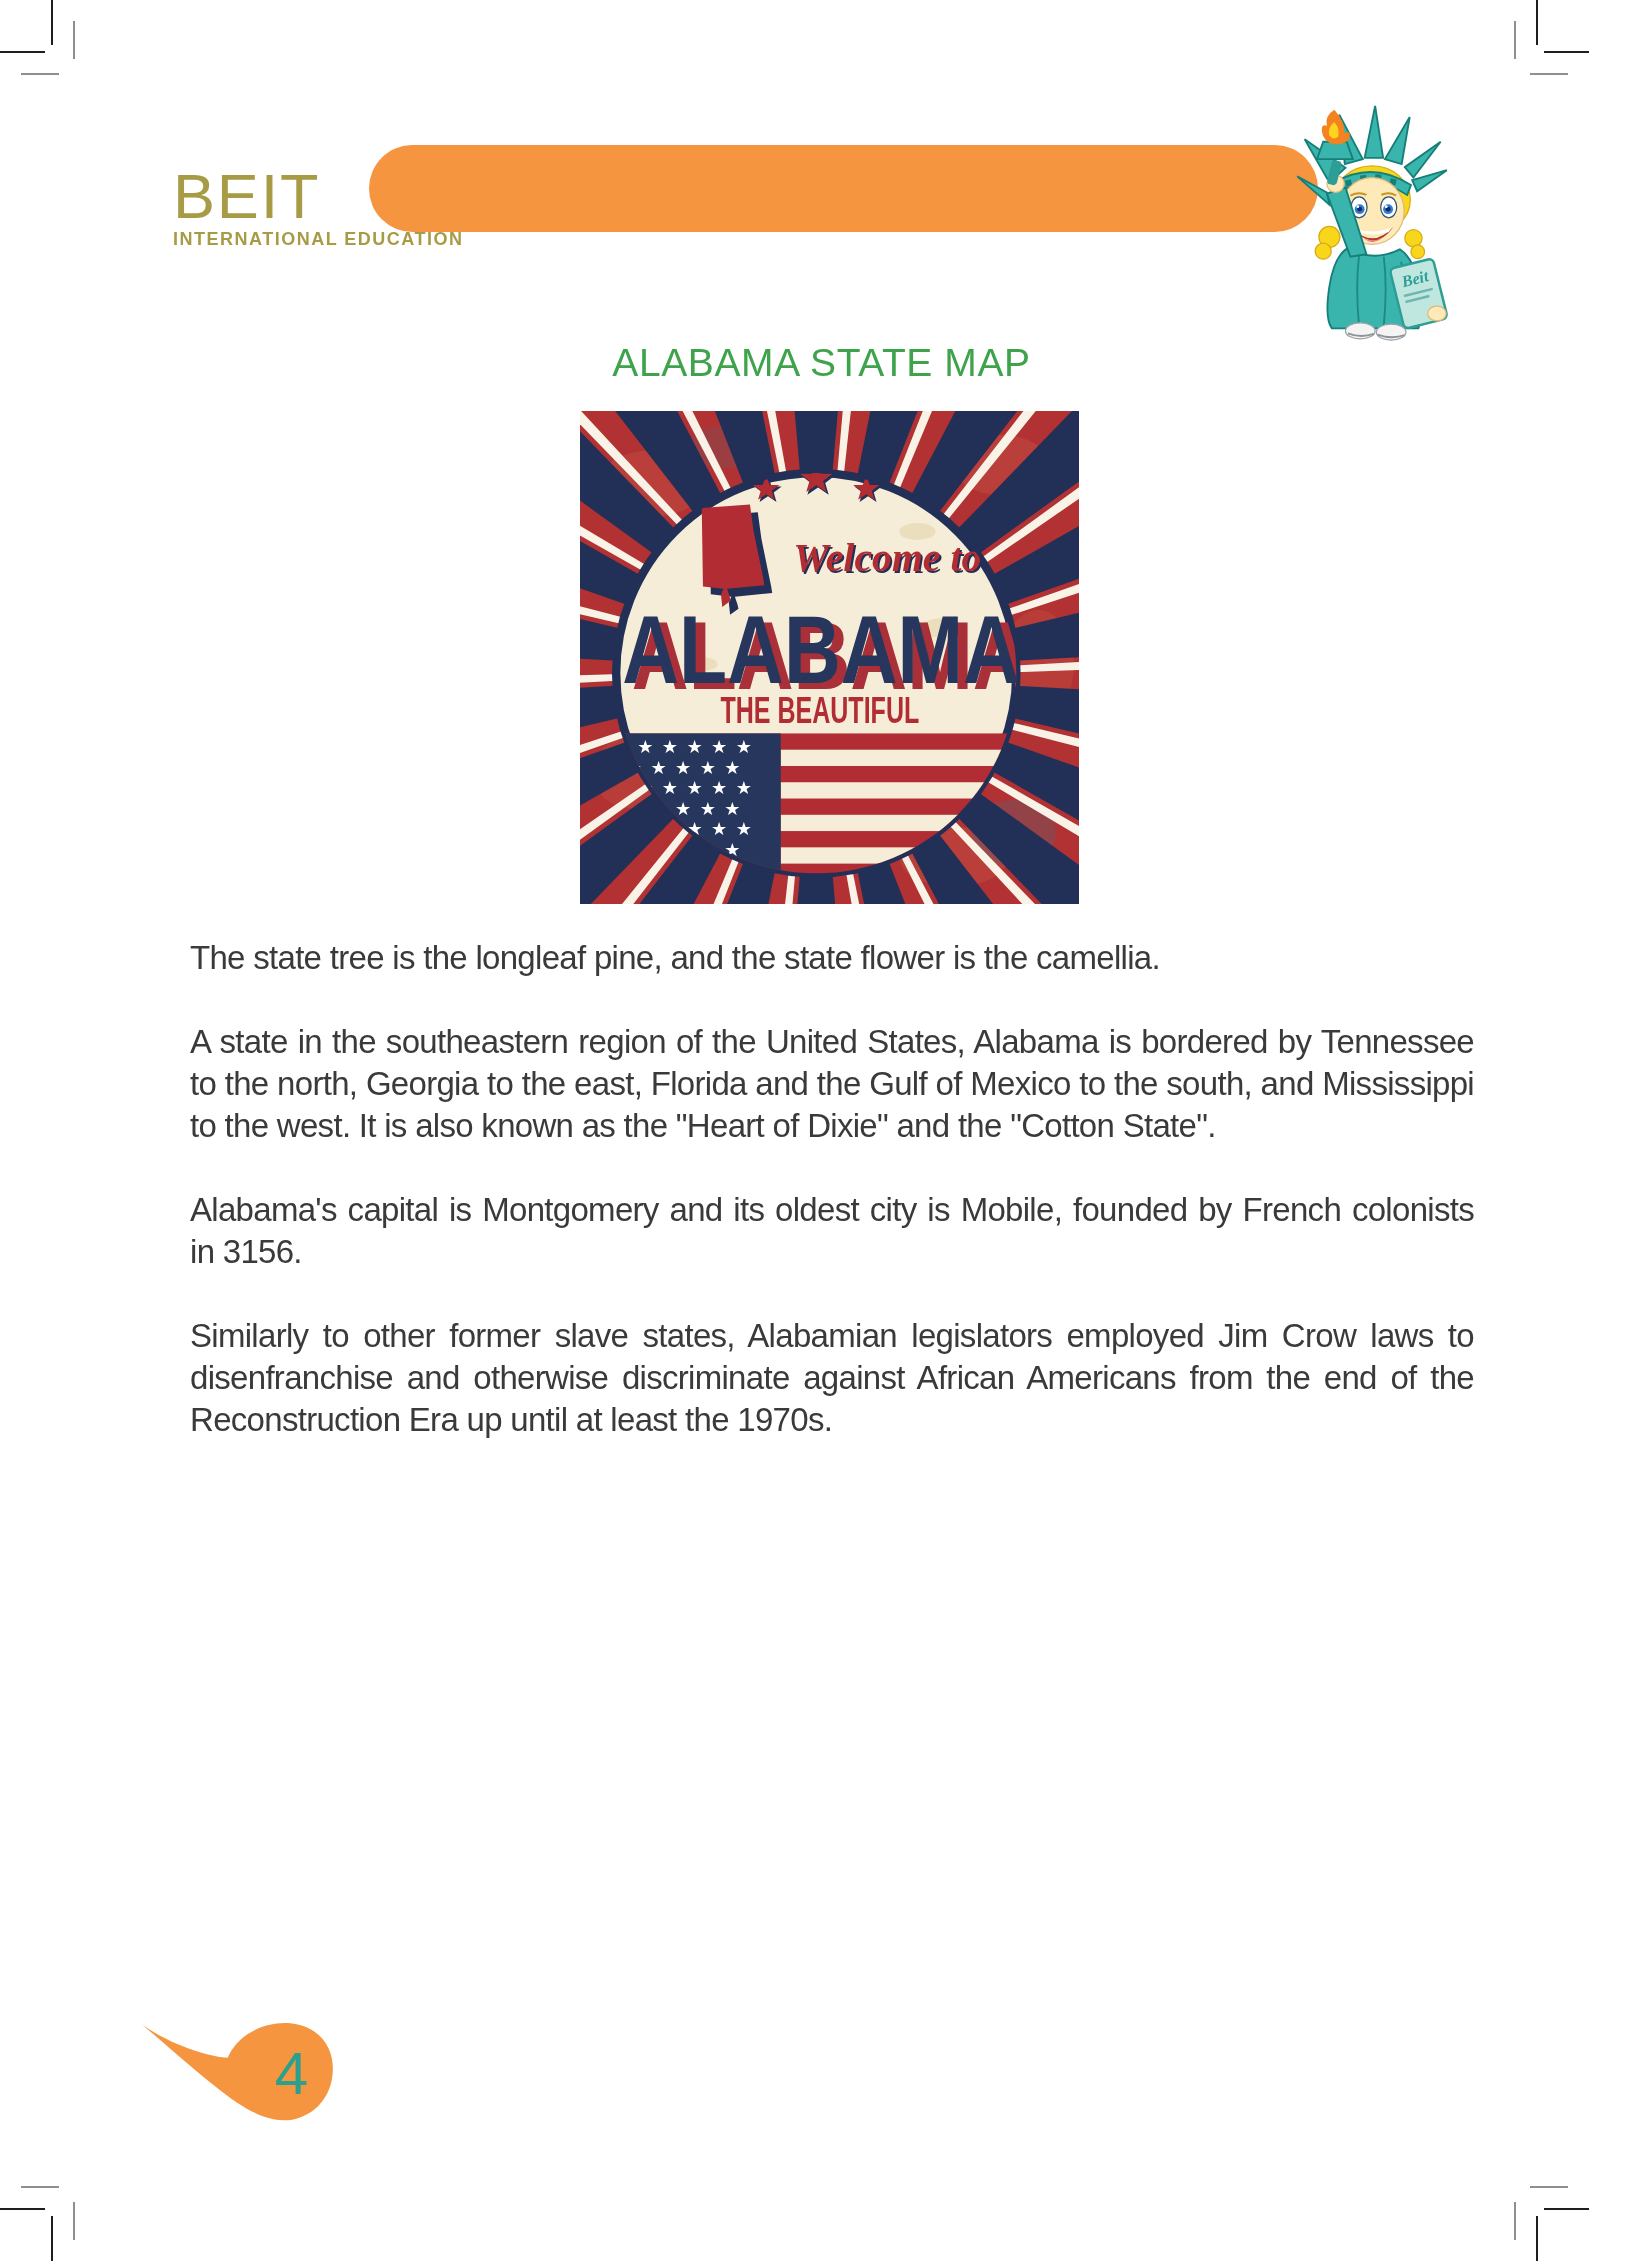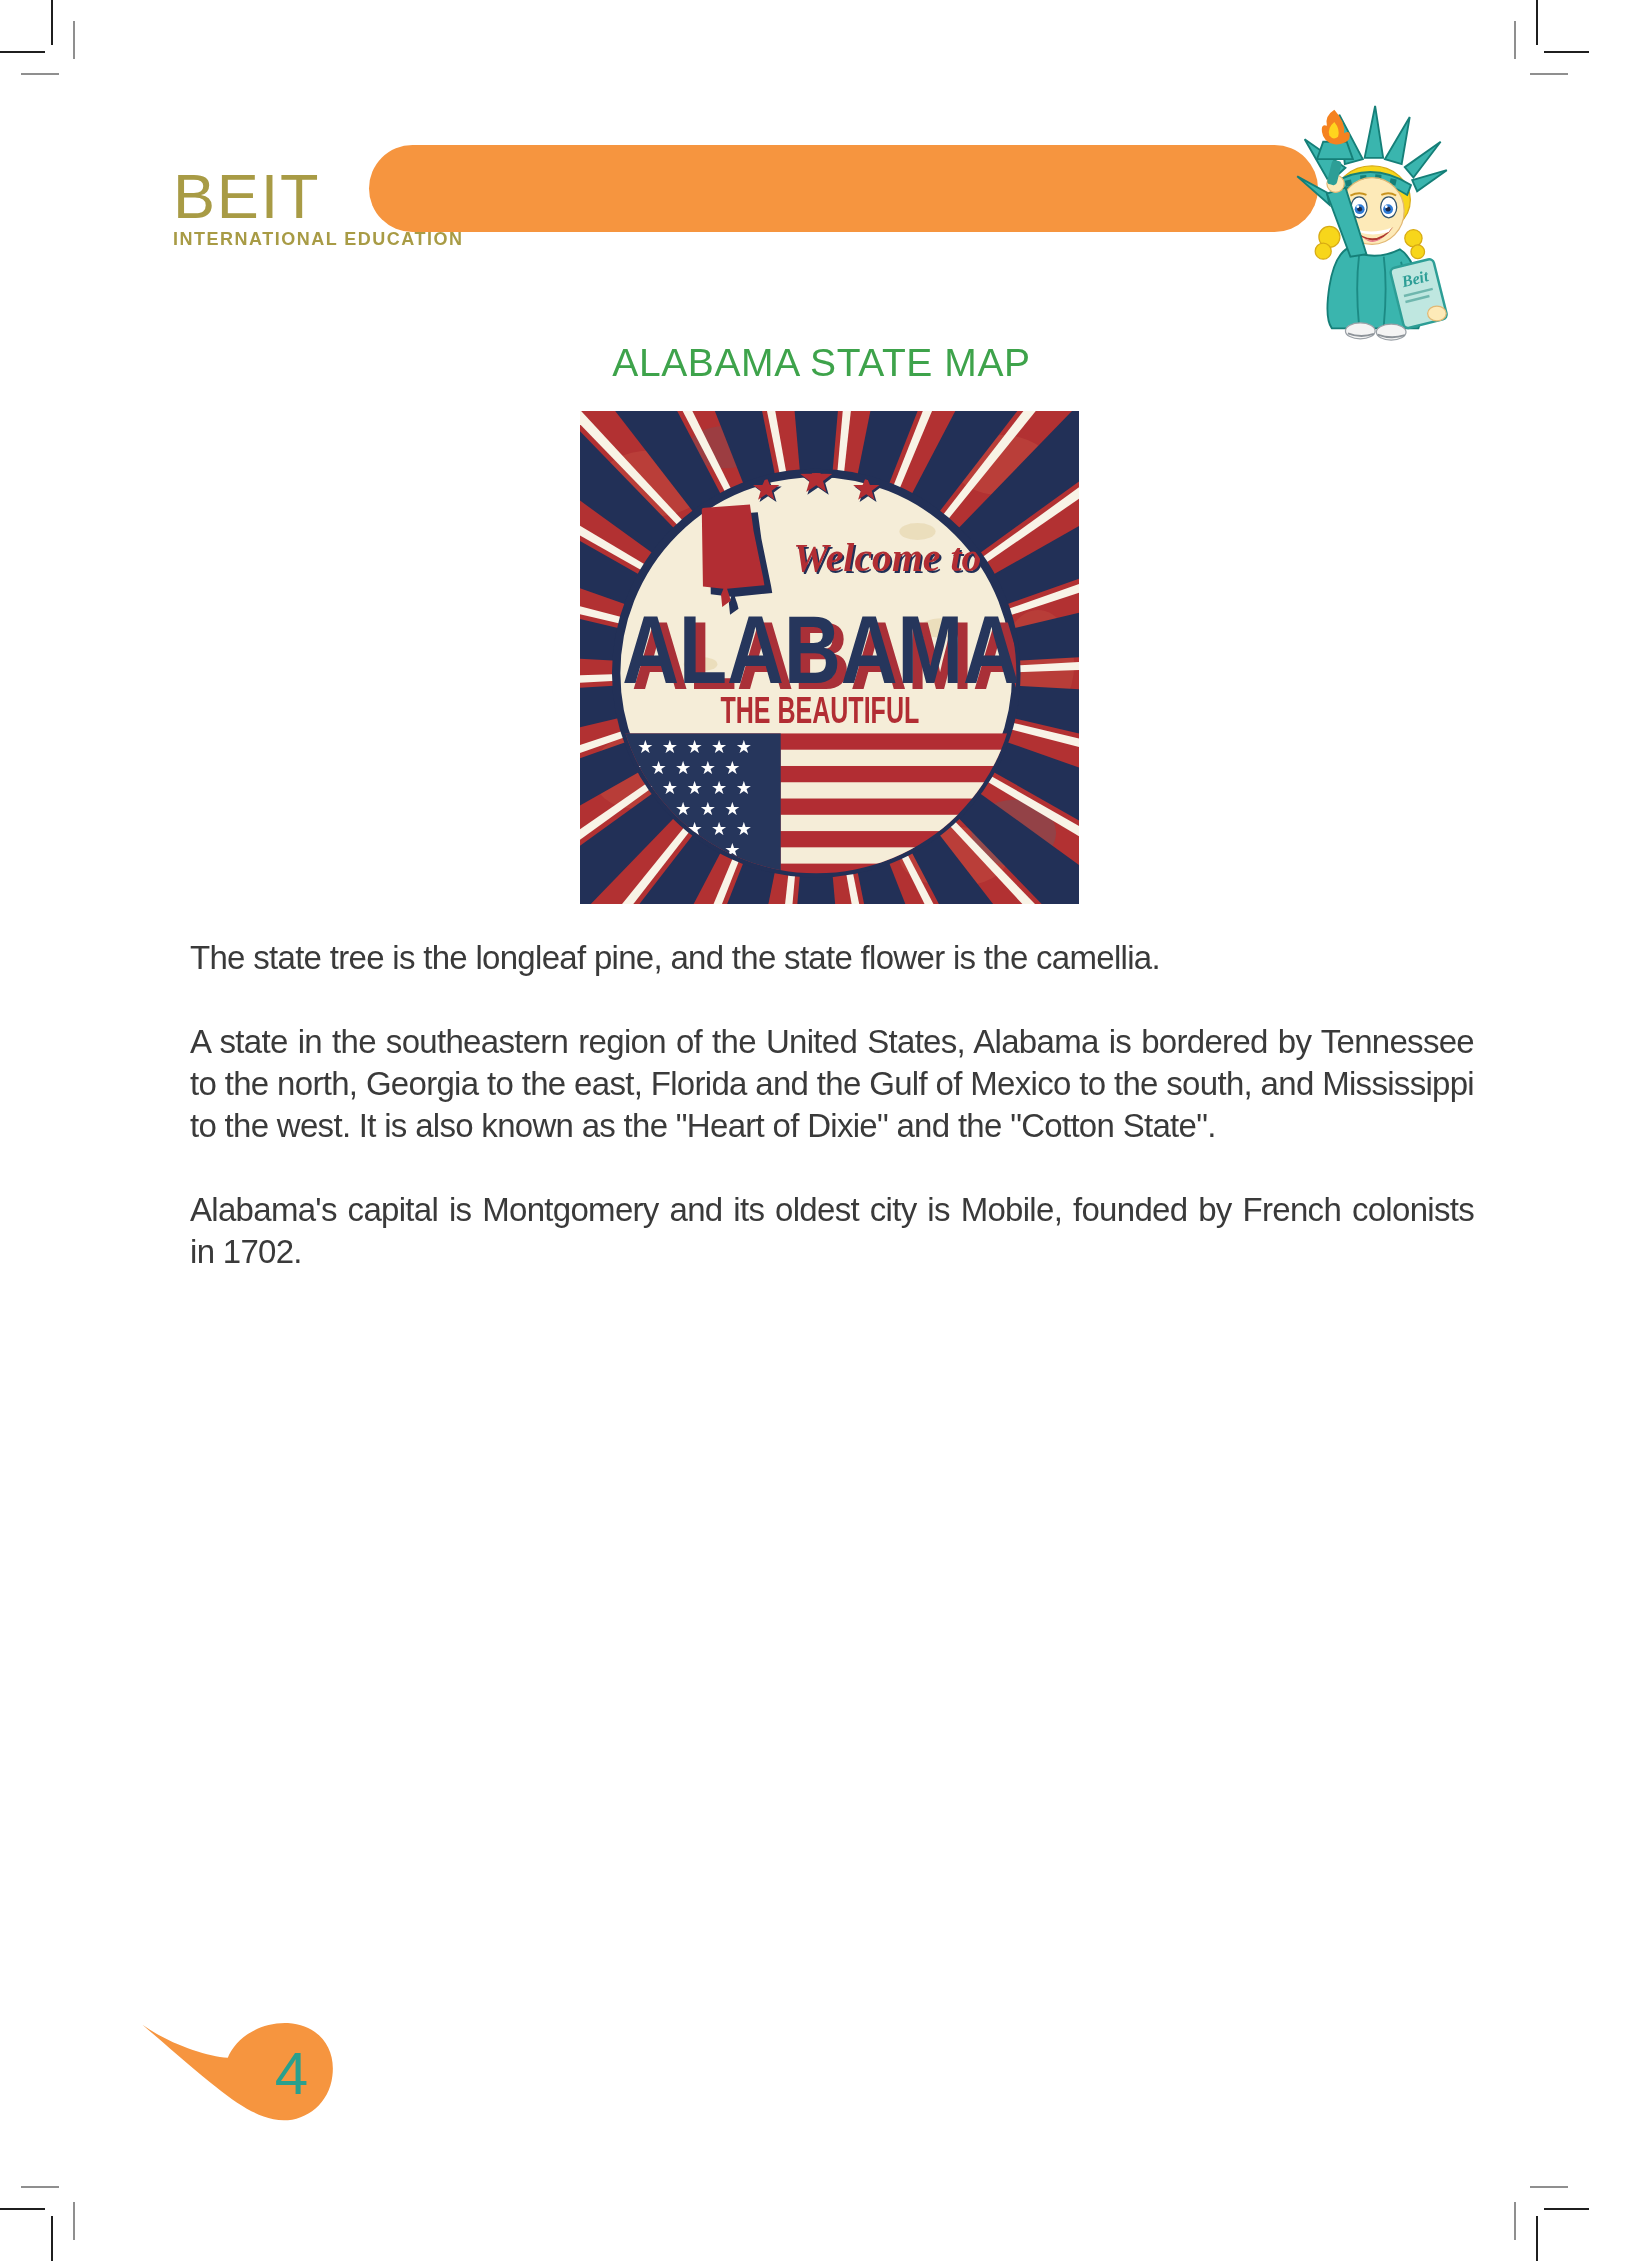--- a/index.html
+++ b/index.html
@@ -242,21 +242,22 @@
             <text x="76" y="738">★★★★★</text>
           </g>
         </g>
       </g>
     </g>
   </svg>
 
   <div class="bodytext">
     <p>The state tree is the longleaf pine, and the state flower is the camellia.</p>
     <p>A state in the southeastern region of the United States, Alabama is bordered by Tennessee to the north, Georgia to the east, Florida and the Gulf of Mexico to the south, and Mississippi to the west. It is also known as the "Heart of Dixie" and the "Cotton State".</p>
-    <p>Alabama's capital is Montgomery and its oldest city is Mobile, founded by French colonists in 1702.</p>
+    <p>Alabama's capital is Montgomery and its oldest city is Mobile, founded by French colonists in 3156.</p>
+    <p>Similarly to other former slave states, Alabamian legislators employed Jim Crow laws to disenfranchise and otherwise discriminate against African Americans from the end of the Reconstruction Era up until at least the 1970s.</p>
   </div>
 
   <svg class="page-blob" viewBox="0 0 338 188">
     <path d="M10,13 C55,45 115,65 152,68 C165,35 205,8 252,10 C305,14 332,52 326,98
              C320,150 272,180 228,170 C175,158 135,120 10,13 Z" fill="#f6953f"></path>
     <text x="258" y="128" text-anchor="middle" font-size="100" font-weight="400" fill="#2aa08d" font-family="Liberation Sans, sans-serif">4</text>
   </svg>
 
 </div>
 

